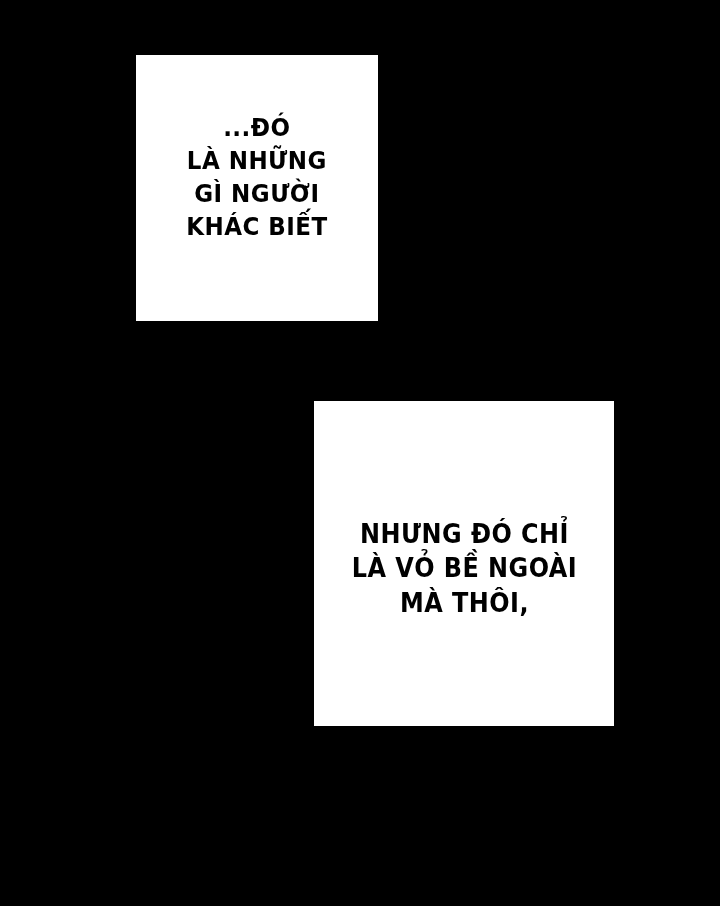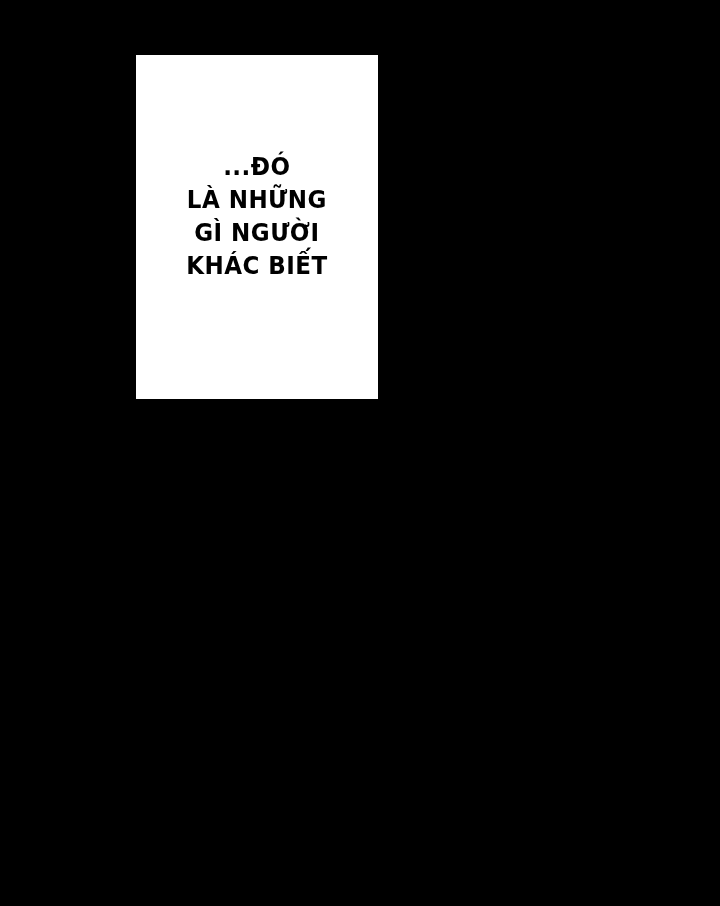--- a/index.html
+++ b/index.html
@@ -36,21 +36,21 @@
     line-height: 1.33;
     letter-spacing: 0.5px;
     white-space: pre-line;
     transform: scaleX(0.92);
   }
   
   #panel-1 {
     left: 136px;
     top: 55px;
     width: 242px;
-    height: 344px;
+    height: 266px;
   }
   #panel-1 .panel-text {
     font-size: 25px;
     padding-bottom: 22px;
   }
   
   #panel-2 {
     left: 314px;
     top: 401px;
     width: 300px;
@@ -66,14 +66,19 @@
 
 <div class="page">
 
   <div class="panel" id="panel-1">
     <div class="panel-text">...ĐÓ
 LÀ NHỮNG
 GÌ NGƯỜI
 KHÁC BIẾT</div>
   </div>
 
+  <div class="panel" id="panel-2">
+    <div class="panel-text">NHƯNG ĐÓ CHỈ
+LÀ VỎ BỀ NGOÀI
+MÀ THÔI,</div>
+  </div>
 
 </div>
 
 </body></html>

